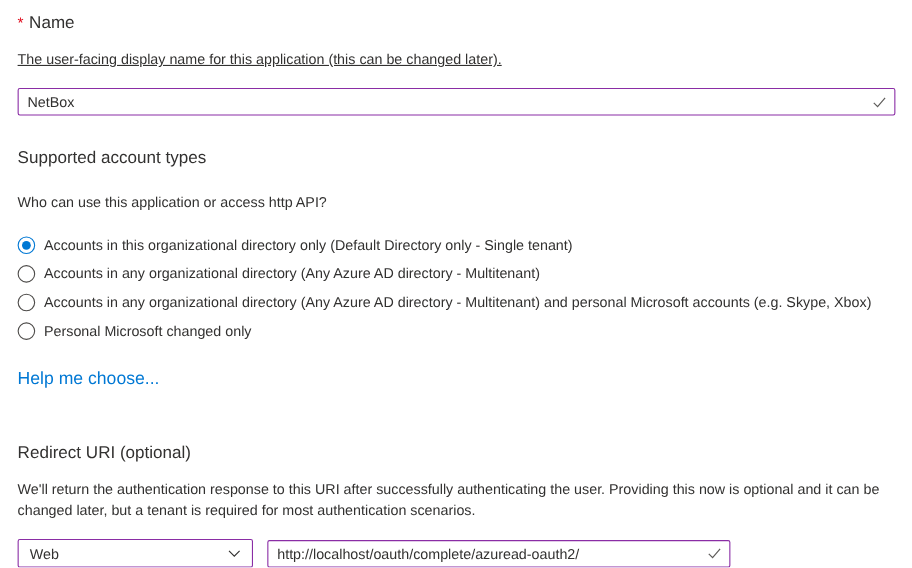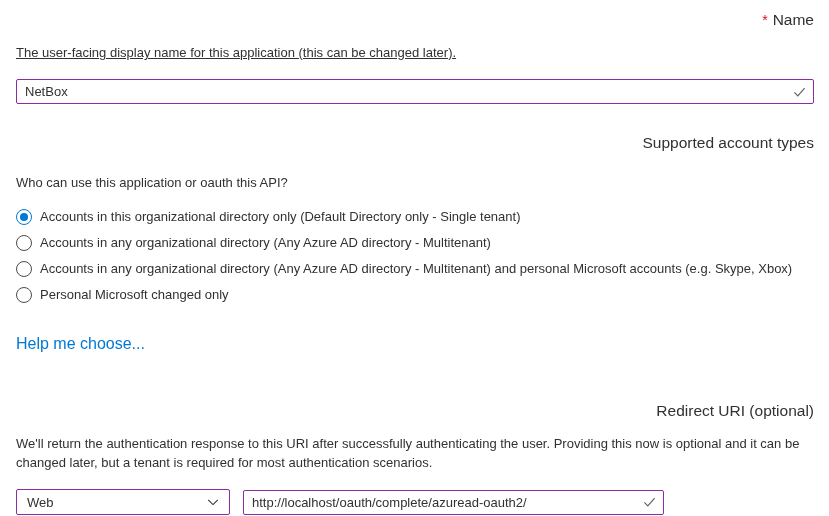--- a/index.html
+++ b/index.html
@@ -16,21 +16,20 @@
     font-family:"Liberation Sans","DejaVu Sans",sans-serif;
     color:var(--text);
     -webkit-font-smoothing:antialiased;
   }
   .page{padding:11px 15px 0 16px;}
 
   
   .section-heading{
     font-size:15.5px;line-height:18px;font-weight:400;color:var(--text);
     margin:0;
-    text-align:right;
   }
   .required-star{color:var(--red);margin-right:5px;font-size:14px;}
 
   .helper-text{
     font-size:13px;line-height:19px;color:var(--text);margin:0;
   }
   .name-desc{margin-top:14px;text-decoration:underline;}
 
   
   .input-wrap{position:relative;}
@@ -47,21 +46,21 @@
     position:absolute;right:7px;top:50%;transform:translateY(-50%);
     width:15px;height:15px;pointer-events:none;
   }
   .check-icon svg{display:block;}
 
   
   .account-heading{margin-top:30px;}
   .question-text{margin-top:21px;}
   .radio-list{margin-top:12px;}
   .radio-row{
-    display:flex;align-items:center;height:26px;cursor:pointer;
+    display:flex;align-items:flex-end;height:26px;cursor:pointer;
   }
   .radio-circle{
     width:16px;height:16px;border-radius:50%;
     border:1px solid #4d4b49;background:#fff;
     margin-right:8px;flex:0 0 auto;
     display:flex;align-items:center;justify-content:center;
   }
   .radio-row.selected .radio-circle{
     border:1.5px solid var(--blue);
   }
@@ -108,21 +107,21 @@
     <span class="check-icon">
       <svg viewBox="0 0 16 16" width="15" height="15">
         <path d="M2.5 8.5 L6.2 12.2 L13.5 3.8" fill="none" stroke="#605e5c" stroke-width="1.2"></path>
       </svg>
     </span>
   </div>
 
   
   <h2 class="section-heading account-heading">Supported account types</h2>
 
-  <p class="helper-text question-text">Who can use this application or oauth this API?</p>
+  <p class="helper-text question-text">Who can use this application or access http API?</p>
 
   <div class="radio-list">
     <div class="radio-row selected">
       <span class="radio-circle">
           <span class="radio-dot"></span>
         </span>
       <span class="radio-label">Accounts in this organizational directory only (Default Directory only - Single tenant)</span>
     </div>
     <div class="radio-row">
       <span class="radio-circle"></span>

